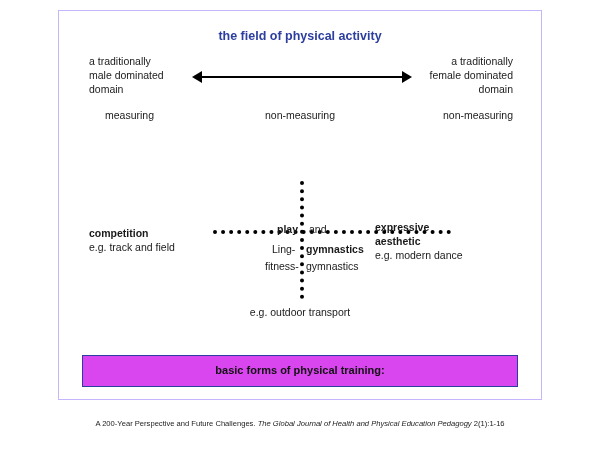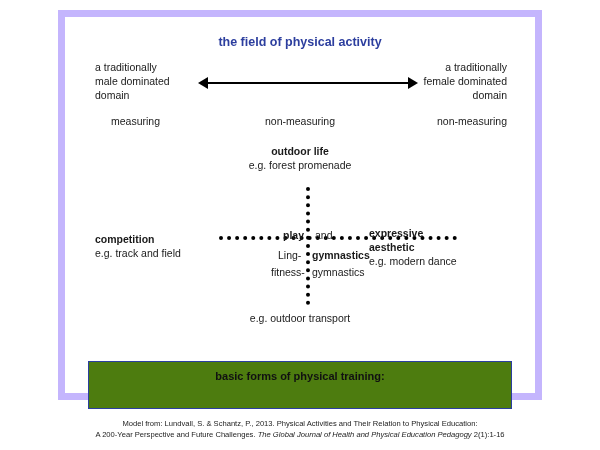--- a/index.html
+++ b/index.html
@@ -14,21 +14,21 @@
     position: relative;
     overflow: hidden;
   }
 
   #frame {
     position: absolute;
     left: 58px;
     top: 10px;
     width: 484px;
     height: 390px;
-    border: 7px solid #c4b5fd;
+    border: 1px solid #c4b5fd;
     box-sizing: border-box;
     background: #ffffff;
   }
 
   .title {
     position: absolute;
     left: 0;
     top: 18px;
     width: 100%;
     text-align: center;
@@ -139,22 +139,22 @@
   #cc-gym  { left: 97px; top: 26px; }
   #cc-fit  { left: 56px; top: 43px; }
   #cc-gym2 { left: 97px; top: 43px; }
 
   
   #basic-box {
     position: absolute;
     left: 23px;
     right: 23px;
     top: 344px;
-    height: 48px;
-    background: #4d7c0f;
+    height: 32px;
+    background: #d946ef;
     border: 1px solid #2b3ea0;
     box-sizing: border-box;
     text-align: center;
     color: #111;
   }
   #basic-box .bb-title {
     font-weight: bold;
     font-size: 11px;
     margin-top: 8px;
   }
@@ -198,24 +198,20 @@
   <div class="arrow-wrap">
     <div class="arrow-head l"></div>
     <div class="arrow-line"></div>
     <div class="arrow-head r"></div>
   </div>
 
   <div class="measure m-left">measuring</div>
   <div class="measure m-center">non-measuring</div>
   <div class="measure m-right">non-measuring</div>
 
-  <div class="node" id="node-outdoor">
-    <div class="hd">outdoor life</div>
-    <div>e.g. forest promenade</div>
-  </div>
 
   <div class="dot-v"></div>
   <div class="dot-h"></div>
 
   <div class="node" id="node-expressive">
     <div class="hd">expressive</div>
     <div class="hd">aesthetic</div>
     <div>e.g. modern dance</div>
   </div>
 
@@ -237,15 +233,14 @@
     <div>e.g. outdoor transport</div>
   </div>
 
   <div id="basic-box">
     <div class="bb-title">basic forms of physical training:</div>
   </div>
 
 </div>
 
 <div id="citation">
-  <div>Model from: Lundvall, S. &amp; Schantz, P., 2013. Physical Activities and Their Relation to Physical Education:</div>
   <div><span>A 200-Year Perspective and Future Challenges. </span><i>The Global Journal of Health and Physical Education Pedagogy</i><span> 2(1):1-16</span></div>
 </div>
 
 </body></html>

